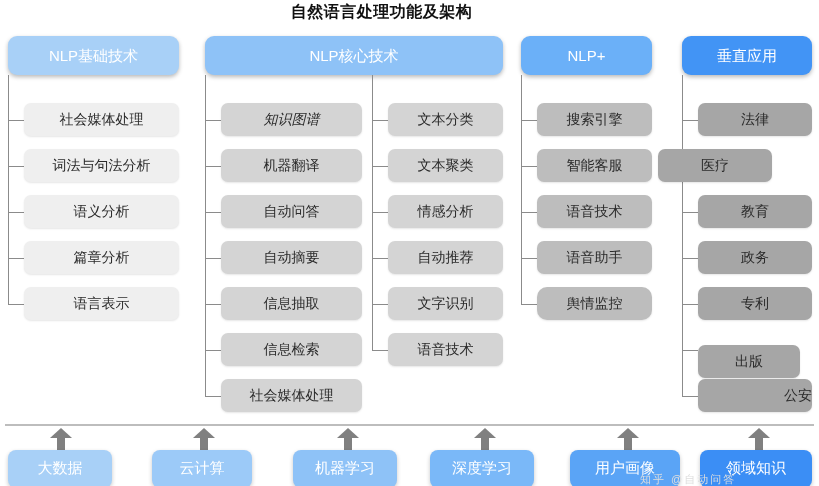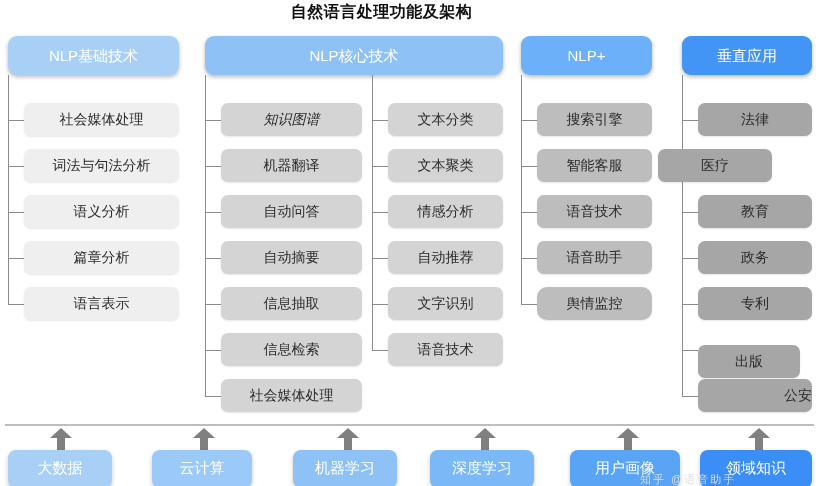--- a/index.html
+++ b/index.html
@@ -179,13 +179,13 @@
       <i></i>
     </div>
     <div class="base-box" style="left: 570px; width: 110px; background: rgb(90, 164, 246);">用户画像</div>
     <div class="arrow" style="left: 748px;">
       <b></b>
       <i></i>
     </div>
     <div class="base-box" style="left: 700px; width: 112px; background: rgb(59, 142, 245);">领域知识</div>
   </div>
 
-<div id="watermark">知乎 @语音助手</div>
+<div id="watermark">知乎 @自动问答</div>
 
 </body></html>

